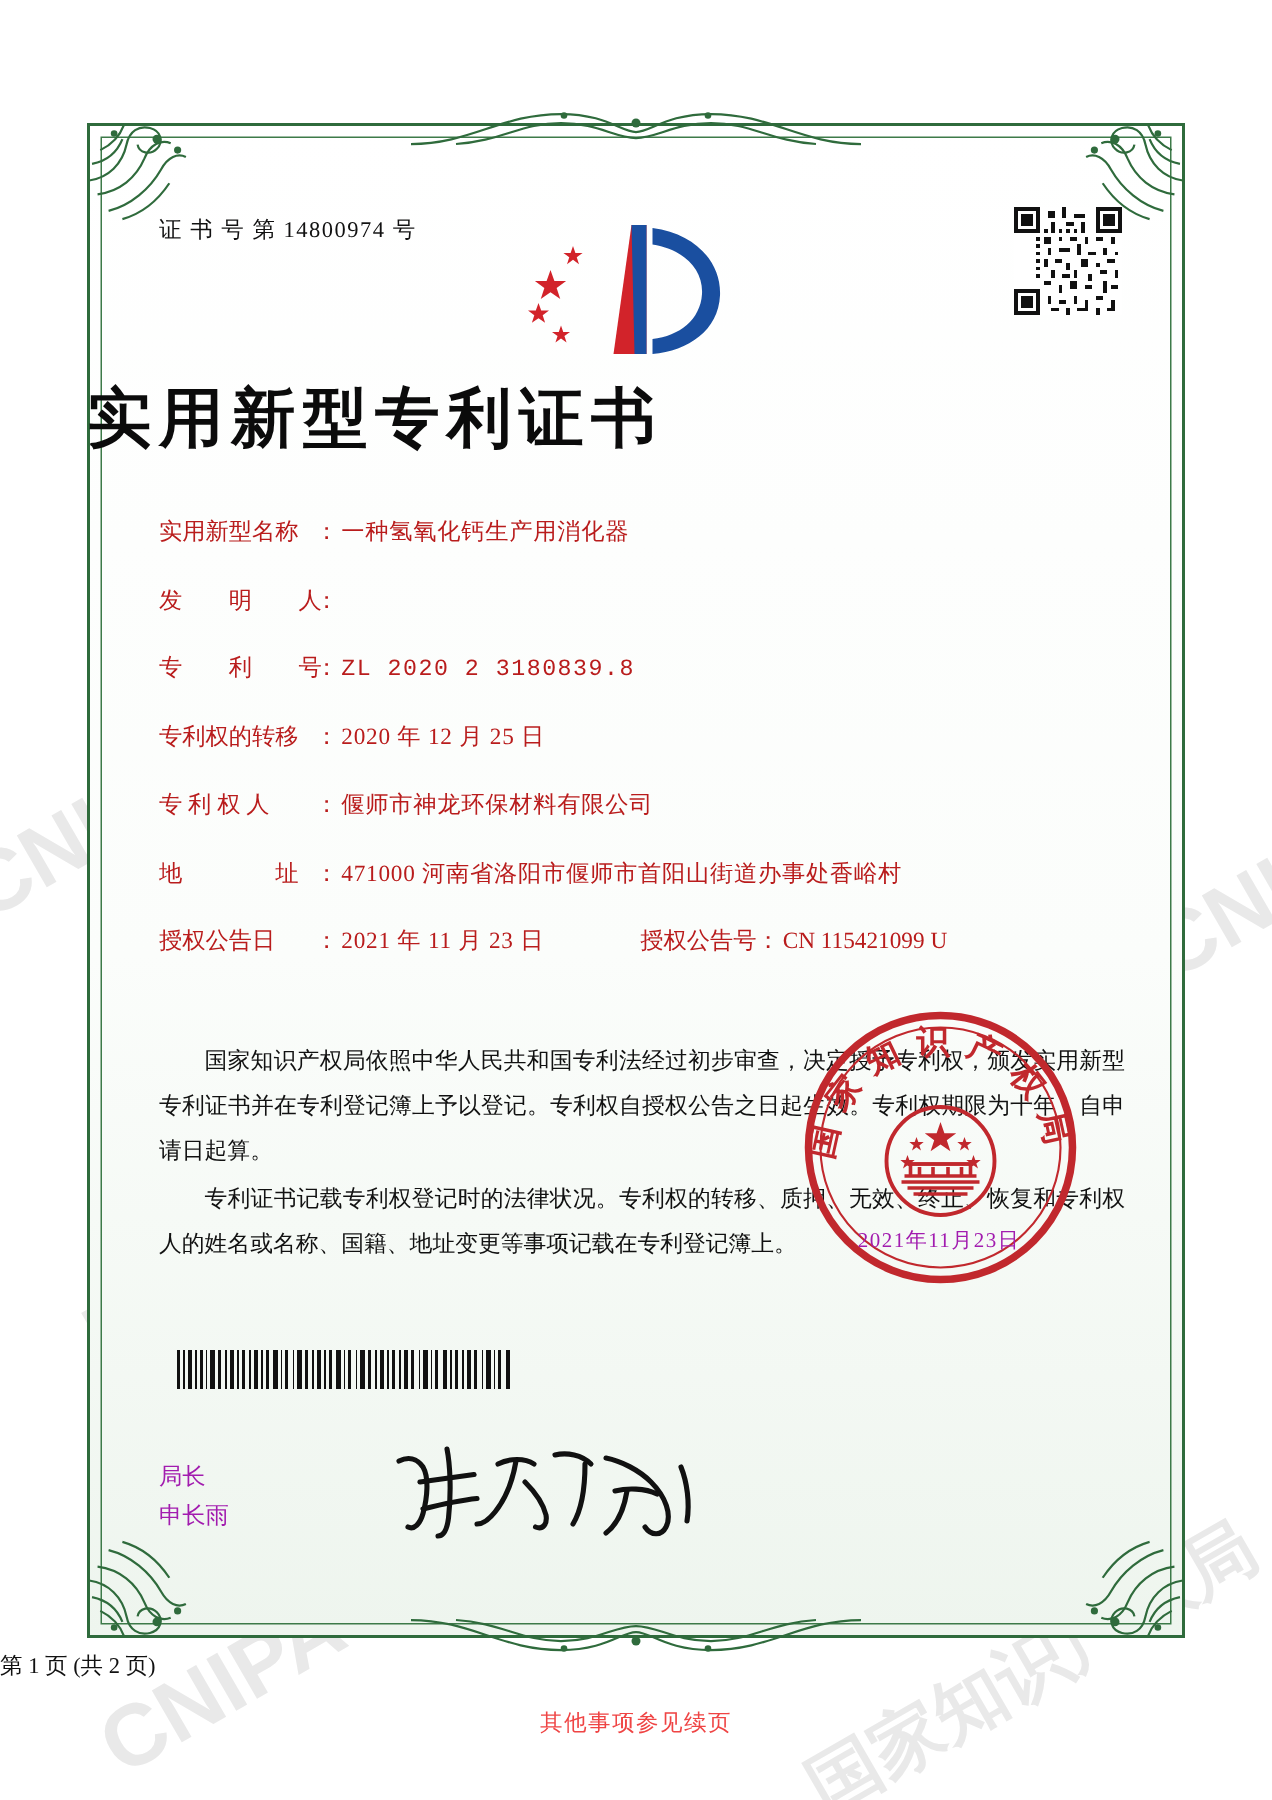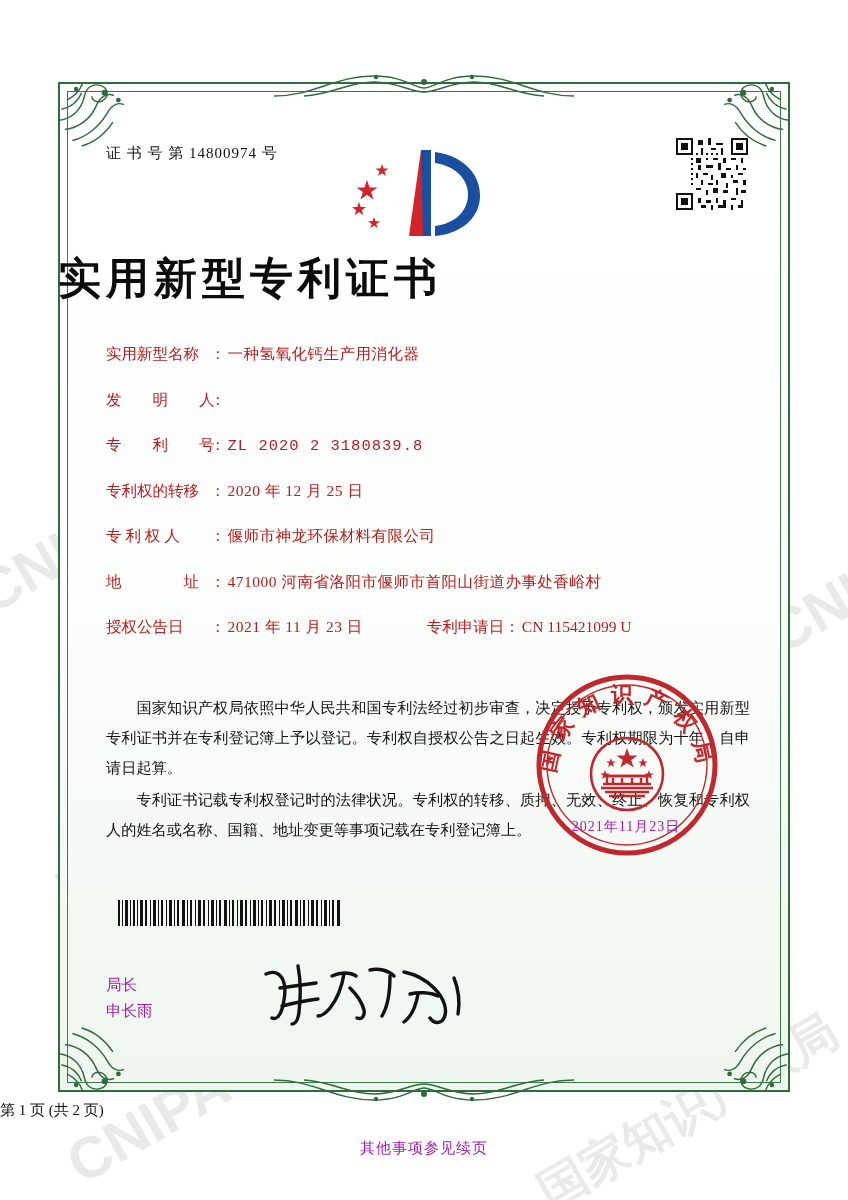--- a/index.html
+++ b/index.html
@@ -225,21 +225,21 @@
     bottom: 80px;
     font-size: 15px;
     color: #111;
   }
   .footer-note {
     position: absolute;
     left: 0; right: 0;
     bottom: 42px;
     text-align: center;
     font-size: 15px;
-    color: #a21caf;
+    color: #ef4444;
     letter-spacing: 1px;
   }
 </style>
 </head>
 <body>
 
 <div class="watermark-layer">
   <div class="wm" style="left:185px;top:170px;font-size:58px;">CNIPA</div>
   <div class="wm" style="left:575px;top:355px;font-size:58px;">CNIPA</div>
   <div class="wm" style="left:-30px;top:520px;font-size:58px;">CNIPA</div>
@@ -476,21 +476,21 @@
       <div class="field-row">
         <span class="field-label">地　　　　址</span>
         <span class="field-sep">：</span>
         <span class="field-value">471000 河南省洛阳市偃师市首阳山街道办事处香峪村</span>
       </div>
 
       <div class="field-row pair">
         <span class="field-label">授权公告日</span>
         <span class="field-sep">：</span>
         <span class="field-value">2021 年 11 月 23 日</span>
-        <span class="second-label">专利申请日</span>
+        <span class="second-label">授权公告号</span>
         <span class="field-sep">：</span>
         <span>CN 115421099 U</span>
       </div>
 
     </div>
 
     <div class="paragraphs">
       <p>国家知识产权局依照中华人民共和国专利法经过初步审查，决定授予专利权，颁发实用新型专利证书并在专利登记簿上予以登记。专利权自授权公告之日起生效。专利权期限为十年，自申请日起算。</p>
       <p>专利证书记载专利权登记时的法律状况。专利权的转移、质押、无效、终止、恢复和专利权人的姓名或名称、国籍、地址变更等事项记载在专利登记簿上。</p>
     </div>

